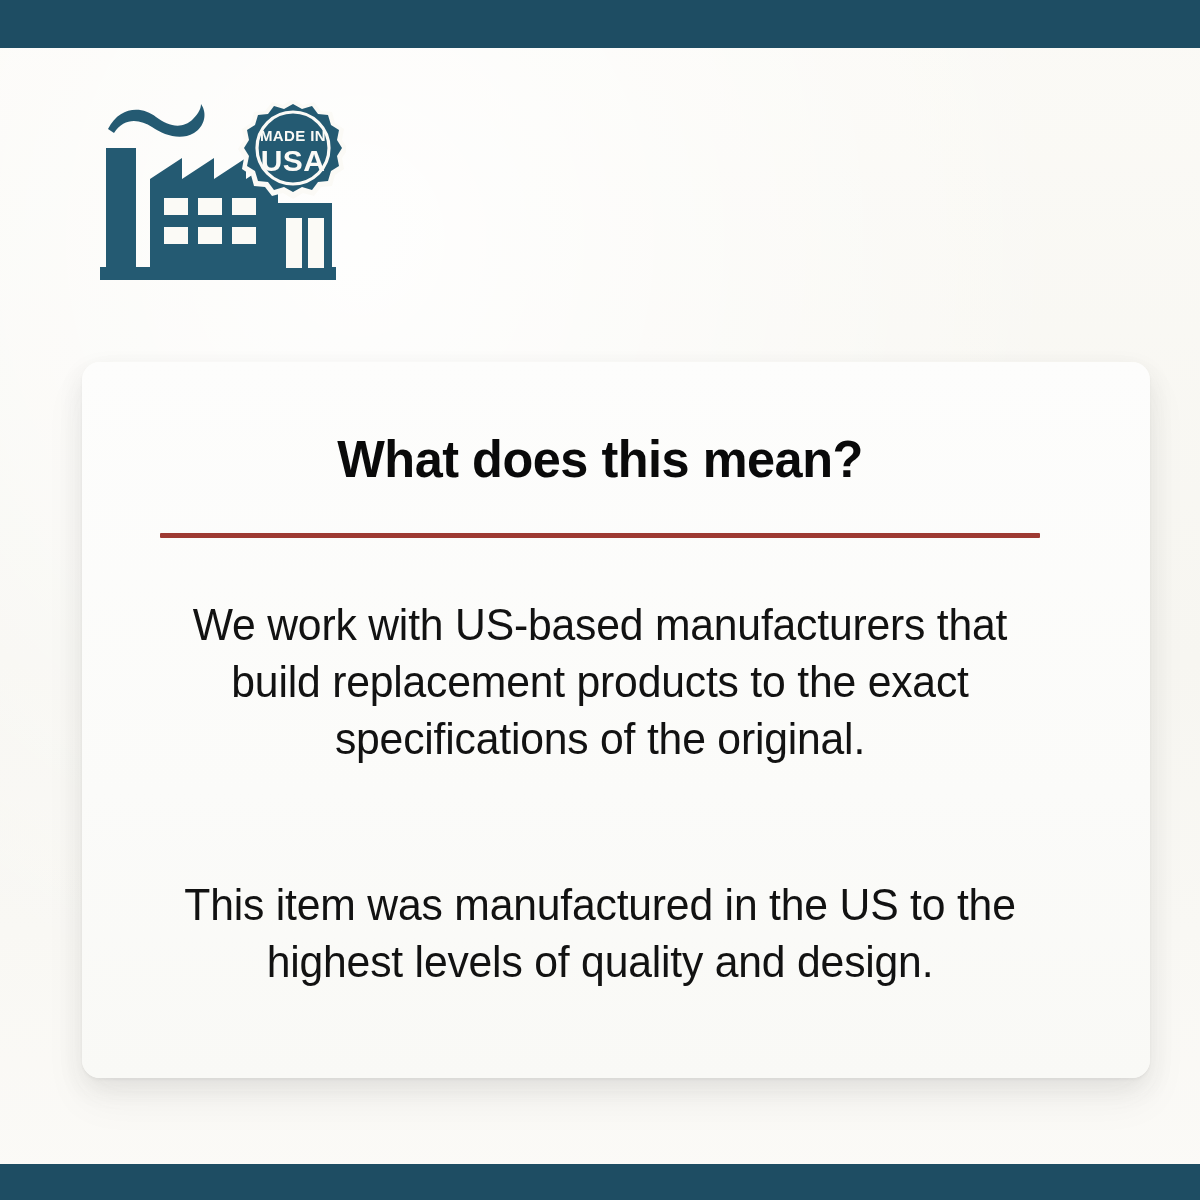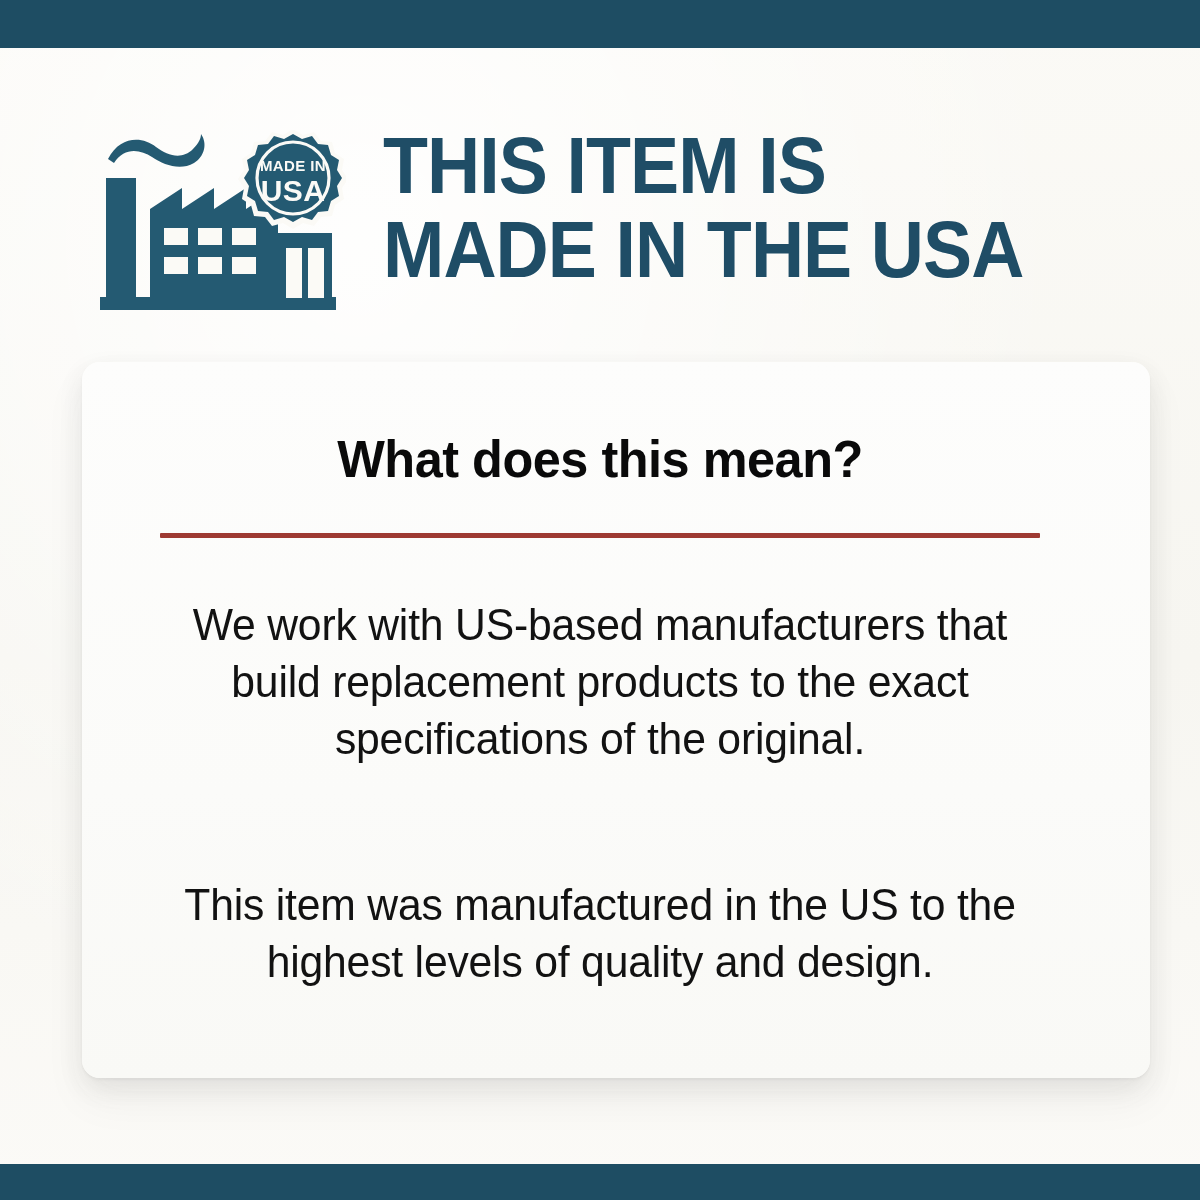--- a/index.html
+++ b/index.html
@@ -35,21 +35,20 @@
   .band-top    { top: 0;   height: 48px; }
   .band-bottom { top: 1164px; height: 36px; }
 
   
   .header {
     position: absolute;
     top: 92px;
     left: 0;
     width: 1200px;
     height: 200px;
-    margin-top: 30px;
   }
 
   .logo-wrap {
     position: absolute;
     left: 98px;
     top: 8px;
     width: 248px;
     height: 184px;
   }
   .logo-wrap svg { display: block; width: 248px; height: 184px; }
@@ -179,24 +178,20 @@
                    L59 6 L69 3 L75 11 L85 12 L88 22 L96 27 L94 37 L99 45 L94 53 L96 63
                    L88 68 L85 78 L75 79 L69 87 L59 84 L50 89 L41 84 L31 87 L25 79 L15 78
                    L12 68 L4 63 L6 53 L1 45 L6 37 L4 27 L12 22 L15 12 L25 11 L31 3 L41 6 Z"></path>
           <circle cx="50" cy="45" r="36" fill="none" stroke="#fbfaf6" stroke-width="3.2"></circle>
           <text x="50" y="38" text-anchor="middle" fill="#fbfaf6" font-family="Liberation Sans Narrow, Liberation Sans, sans-serif" font-weight="700" font-size="15" letter-spacing="0.4">MADE IN</text>
           <text x="50" y="68" text-anchor="middle" fill="#fbfaf6" font-family="Liberation Sans Narrow, Liberation Sans, sans-serif" font-weight="700" font-size="30" letter-spacing="0.4">USA</text>
         </g>
       </svg>
     </div>
 
-    <div class="headline">
-      <span class="headline-line l1">THIS ITEM IS</span>
-      <span class="headline-line l2">MADE IN THE USA</span>
-    </div>
 
   </div>
 
   <div class="card">
 
     <div class="card-heading">What does this mean?</div>
 
     <div class="divider"></div>
 
     <div class="body-block p1">We work with US-based manufacturers that build replacement products to the exact specifications of the original.</div>

